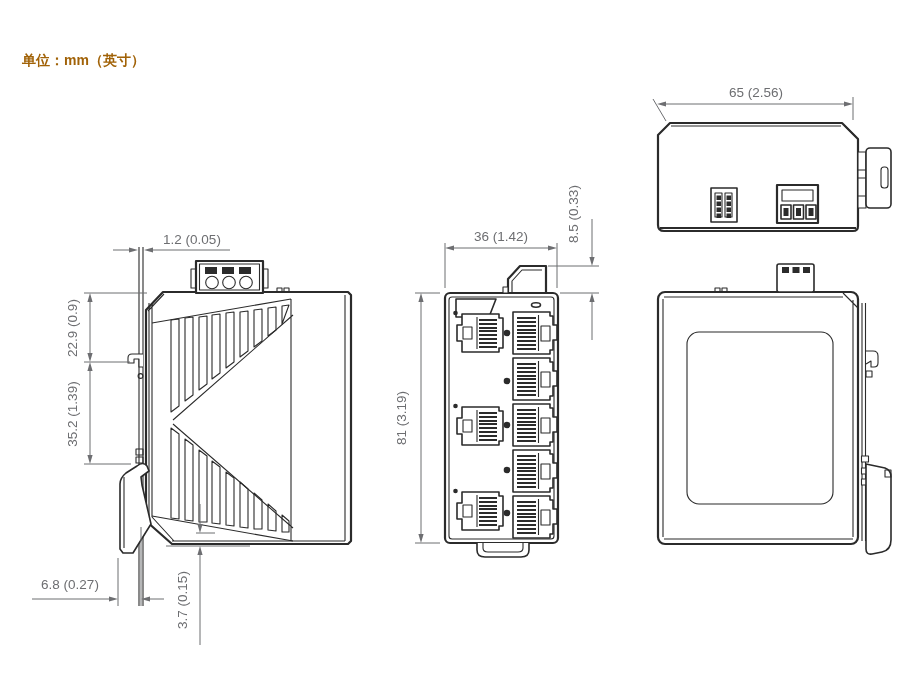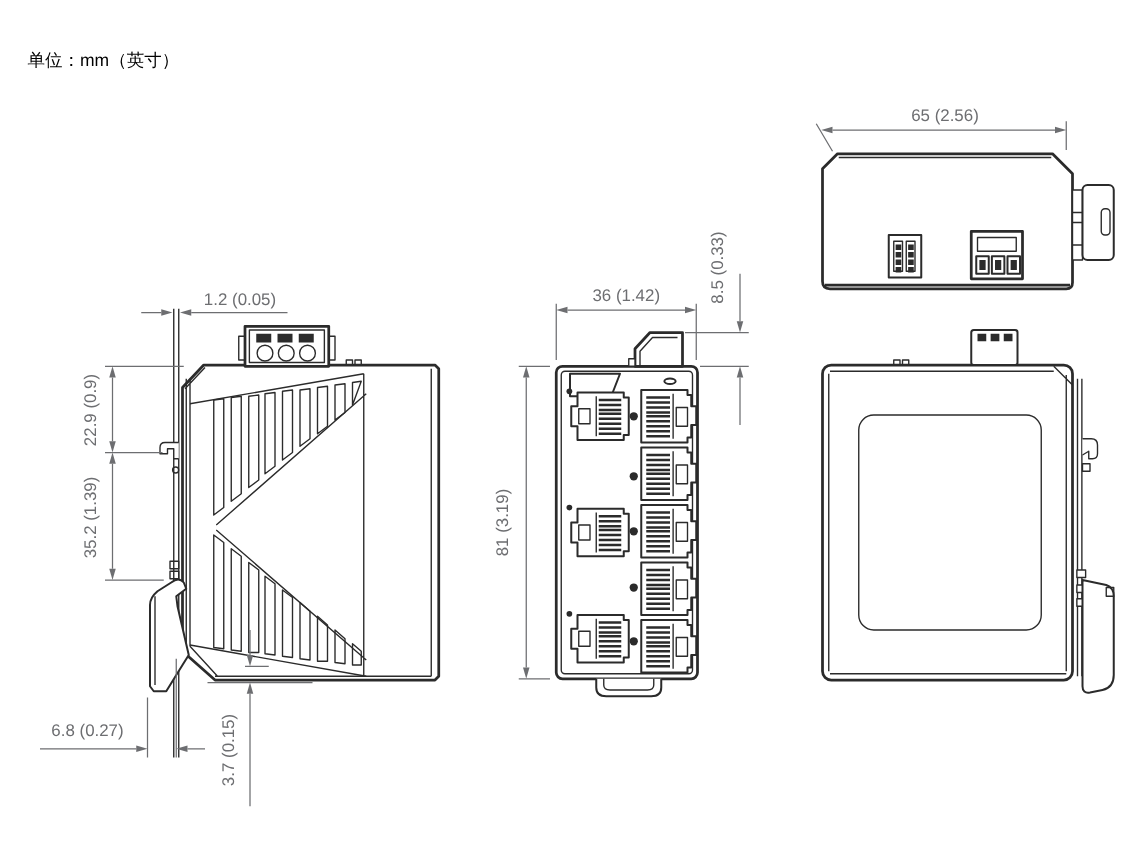--- a/index.html
+++ b/index.html
@@ -1,18 +1,18 @@
 <!DOCTYPE html>
 <html style="--line: #2b2b2b; --dim: #6d6e71;"><head>
 <meta charset="utf-8">
 <style>
   html,body{margin:0;padding:0;background:#fff;}
   .stage{position:relative;width:900px;height:688px;background:#fff;overflow:hidden;
          font-family:"Liberation Sans",sans-serif;}
-  .unit-label{position:absolute;left:22px;top:40px;font-size:14px;color:#000000;}
+  .unit-label{position:absolute;left:22px;top:52px;font-size:14px;color:#a16207;font-weight:bold;}
   svg{position:absolute;left:0;top:0;}
   .ln{stroke:var(--line,#2b2b2b);fill:none;stroke-width:1.1;stroke-linejoin:round;}
   .ln-th{stroke:var(--line,#2b2b2b);fill:none;stroke-width:2.2;stroke-linejoin:round;}
   .ln-md{stroke:var(--line,#2b2b2b);fill:none;stroke-width:1.6;stroke-linejoin:round;}
   .fw{fill:#fff;}
   .fd{fill:var(--line,#2b2b2b);stroke:none;}
   .pins{stroke:var(--line,#2b2b2b);stroke-width:2.1;fill:none;}
   .dim{stroke:var(--dim,#6d6e71);stroke-width:1;fill:none;}
   .dimf{fill:var(--dim,#6d6e71);stroke:none;}
   .dimt{fill:var(--dim,#6d6e71);font-size:13.5px;font-family:"Liberation Sans",sans-serif;}

